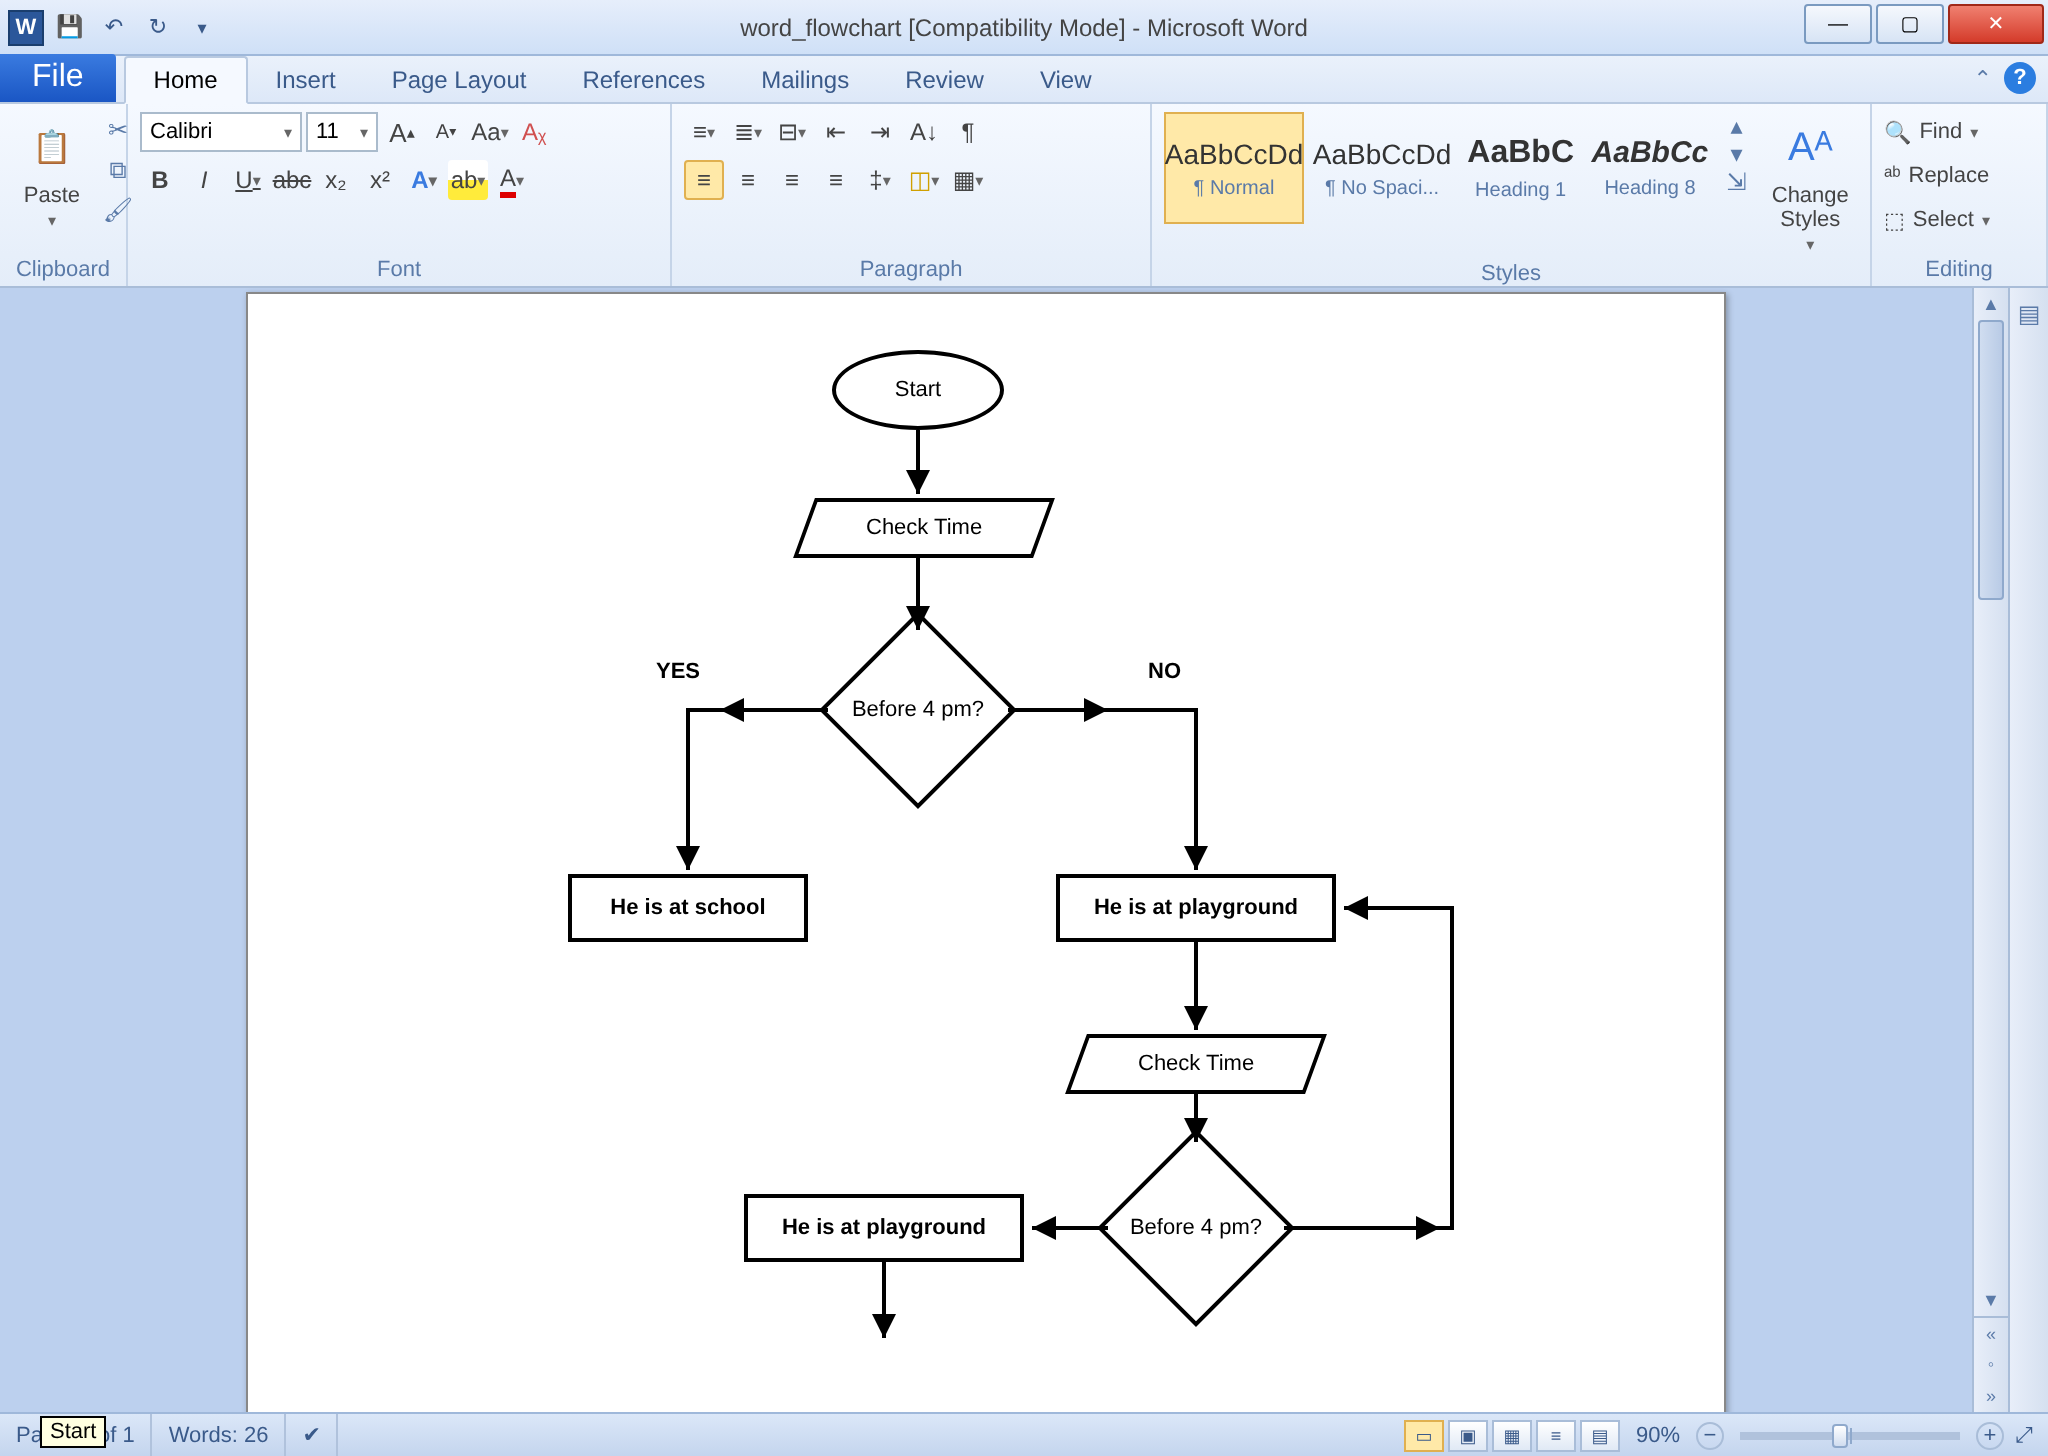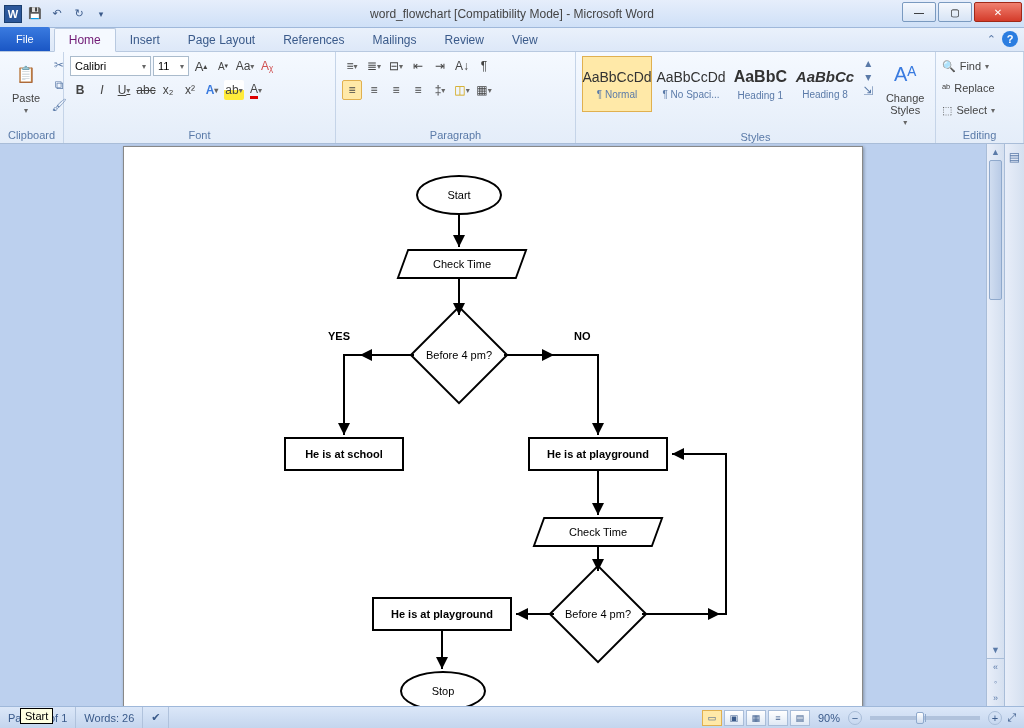--- a/index.html
+++ b/index.html
@@ -10,23 +10,23 @@
   .titlebar .left { display: flex; align-items: center; padding-left: 4px; gap: 4px; }
   .word-icon { width: 18px; height: 18px; background: #2b579a; color: #fff; display: flex; align-items: center; justify-content: center; font-weight: bold; font-size: 11px; border: 1px solid #1a3e6e; }
   .qat-btn { width: 18px; height: 18px; display: flex; align-items: center; justify-content: center; color: #3a5a8a; cursor: pointer; }
   .titlebar .center { position: absolute; left: 0; right: 0; text-align: center; font-size: 12px; color: #444; pointer-events: none; }
   .titlebar .right { position: absolute; right: 0; top: 0; display: flex; }
   .win-btn { width: 34px; height: 20px; border: 1px solid #7a9ac0; margin: 2px 2px 0 0; background: linear-gradient(#f5f8fd,#d7e4f5); display: flex; align-items: center; justify-content: center; font-size: 10px; border-radius: 2px; }
   .win-close { background: linear-gradient(#f08070,#d43b2a); border-color: #a02818; color: #fff; width: 48px; }
 
   
   .tabs-row { height: 24px; background: linear-gradient(#eaf1fb,#dde8f8); display: flex; align-items: flex-end; position: relative; border-bottom: 1px solid #b8c9e0; }
-  .file-tab { background: linear-gradient(#3a7be0,#1a56c4); color: #fff; height: 24px; padding: 4px 16px; font-size: 11px; border-top-right-radius: 2px; display: flex; align-items: center; margin-right: 4px; }
+  .file-tab { background: linear-gradient(#3a7be0,#1a56c4); color: #fff; height: 24px; padding: 4px 16px; font-size: 16px; border-top-right-radius: 2px; display: flex; align-items: center; margin-right: 4px; }
   .tab { padding: 4px 14px; font-size: 12px; color: #3a5a8a; cursor: pointer; }
-  .tab.active { background: #f5f9ff; border: 1px solid #b8c9e0; border-bottom: 1px solid #f5f9ff; border-radius: 2px 2px 0 0; margin-bottom: -1px; color: #701a75; }
+  .tab.active { background: #f5f9ff; border: 1px solid #b8c9e0; border-bottom: 1px solid #f5f9ff; border-radius: 2px 2px 0 0; margin-bottom: -1px; color: #000000; }
   .tabs-right { position: absolute; right: 6px; top: 3px; display: flex; gap: 6px; align-items: center; }
   .help-icon { width: 16px; height: 16px; background: #2b7de0; color: #fff; border-radius: 50%; display: flex; align-items: center; justify-content: center; font-size: 11px; font-weight: bold; }
 
   
   .ribbon { height: 92px; background: linear-gradient(#f5f9ff,#e4edf9); border-bottom: 1px solid #a9bdd8; display: flex; }
   .group { border-right: 1px solid #c5d4e8; padding: 2px 6px 0 6px; display: flex; flex-direction: column; position: relative; }
   .group-body { flex: 1; display: flex; align-items: flex-start; gap: 4px; padding-top: 2px; }
   .group-label { text-align: center; font-size: 11px; color: #5a7aa8; padding: 2px 0; position: relative; }
   .big-btn { display: flex; flex-direction: column; align-items: center; gap: 2px; padding: 2px 4px; }
   .big-btn .icn { width: 32px; height: 32px; display: flex; align-items: center; justify-content: center; font-size: 16px; }
@@ -278,23 +278,20 @@
 
       <div class="fc-dia-outer" style="left:439px;top:432px;width:70px;height:70px;">
         <div class="fc-dia"></div>
         <div class="fc-dia-lbl">Before 4 pm?</div>
       </div>
 
       <div class="fc fc-rect" style="left:248px;top:450px;width:140px;height:34px;">
           <span>He is at playground</span>
         </div>
 
-      <div class="fc fc-oval" style="left:276px;top:524px;width:86px;height:40px;">
-          <span>Stop</span>
-        </div>
 
       <svg class="arrows">
         <defs>
           <marker id="ah" markerWidth="8" markerHeight="8" refX="6" refY="3" orient="auto">
             <path d="M0,0 L6,3 L0,6 Z" fill="#000"></path>
           </marker>
         </defs>
 
         <line x1="335" y1="68" x2="335" y2="100" stroke="#000" stroke-width="2" marker-end="url(#ah)"></line>
 

